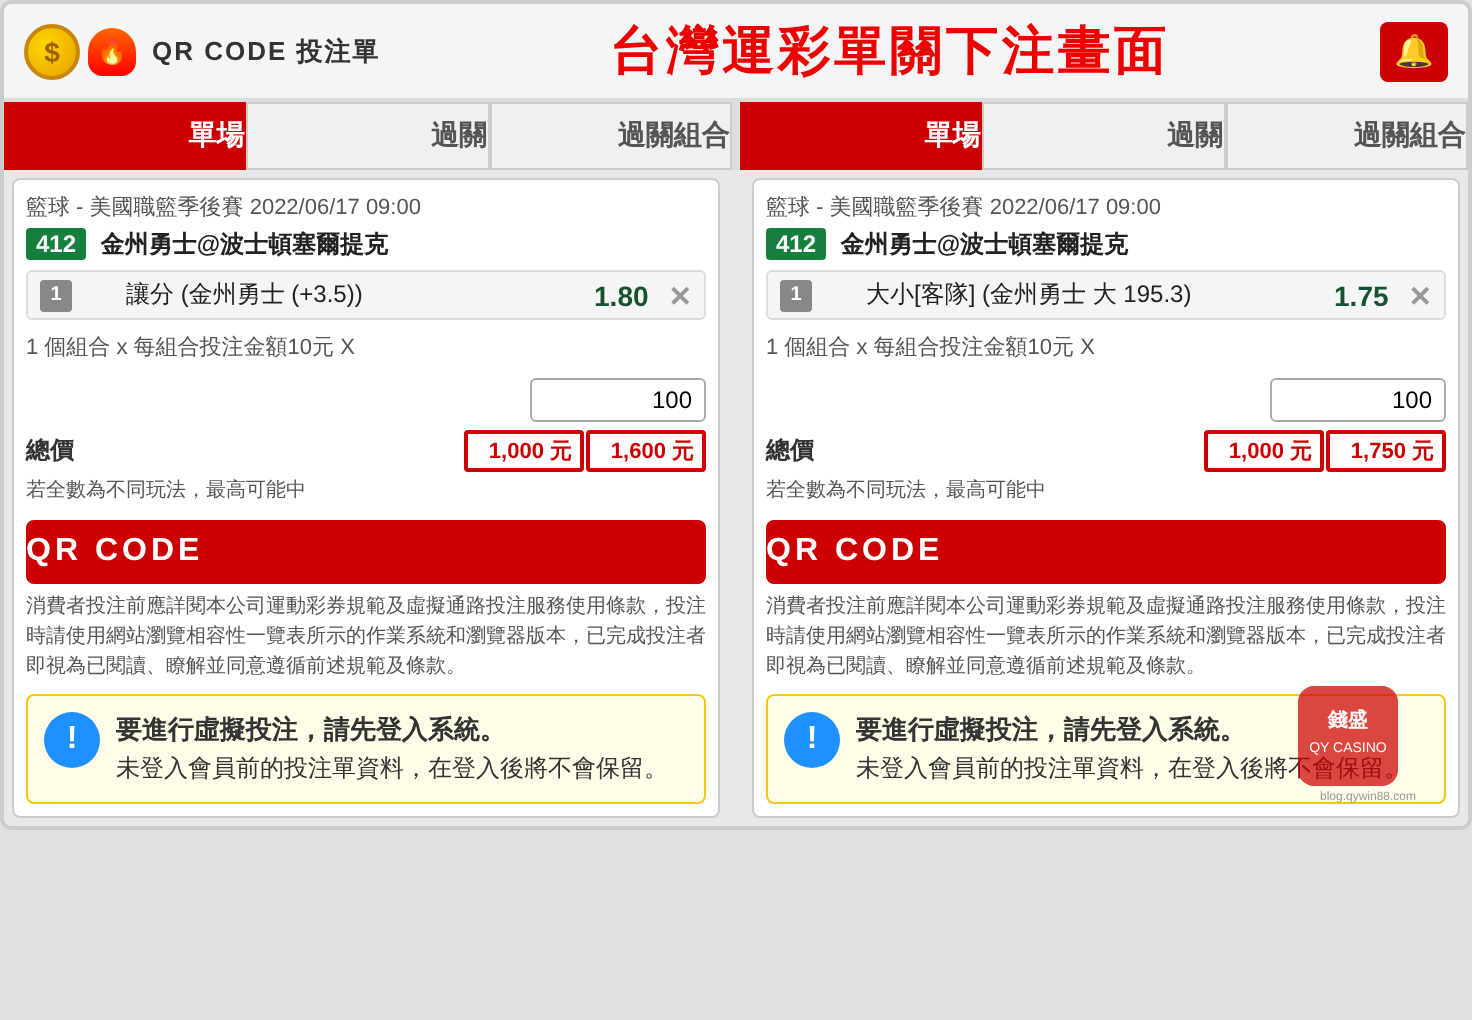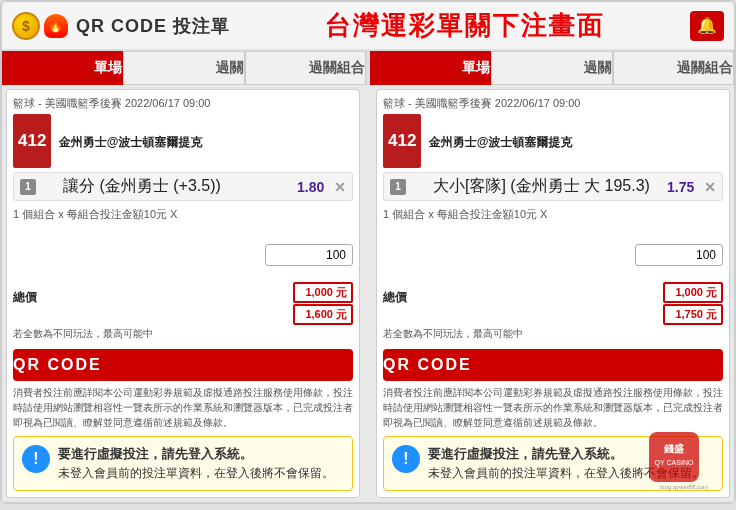--- a/index.html
+++ b/index.html
@@ -49,21 +49,21 @@
       width: 24px;
       height: 24px;
       background: linear-gradient(#ff6600, #ff0000);
       border-radius: 50% 50% 30% 30%;
       display: flex;
       align-items: center;
       justify-content: center;
       font-size: 12px;
     }
     .header-qr-label {
-      font-size: 18px;
+      font-size: 13px;
       font-weight: bold;
       color: #333;
       letter-spacing: 1px;
       margin-right: 10px;
     }
     .header-title {
       font-size: 26px;
       font-weight: bold;
       color: #e00;
       flex: 1;
@@ -129,26 +129,26 @@
       padding: 6px;
       font-size: 12px;
     }
     .panel-game-info {
       color: #555;
       font-size: 11px;
       margin-bottom: 3px;
     }
     .panel-game-badge {
       display: inline-block;
-      background: #b91c1c;
-      color: #fff;
-      font-weight: bold;
-      padding: 17px 5px;
+      background: #15803d;
+      color: #fff;
+      font-weight: bold;
+      padding: 1px 5px;
       border-radius: 2px;
-      font-size: 17px;
+      font-size: 12px;
       margin-right: 4px;
     }
     .panel-game-title {
       font-size: 12px;
       font-weight: bold;
       color: #222;
       margin-bottom: 4px;
     }
     .bet-row {
       display: flex;
@@ -168,40 +168,40 @@
       border-radius: 2px;
       display: flex;
       align-items: center;
       justify-content: center;
       font-size: 10px;
       font-weight: bold;
       flex-shrink: 0;
     }
     .bet-label {
       flex: 1;
-      font-size: 16px;
+      font-size: 12px;
       color: #222;
       padding-left: 23px;
     }
     .bet-odds {
       font-size: 14px;
       font-weight: bold;
-      color: #4c1d95;
+      color: #14532d;
       margin-right: 6px;
     }
     .bet-close {
       color: #999;
       font-size: 14px;
       cursor: pointer;
       font-weight: bold;
     }
     .combo-text {
       font-size: 11px;
       color: #555;
-      margin-bottom: 22px;
+      margin-bottom: 8px;
     }
     .input-row {
       display: flex;
       justify-content: flex-end;
       margin-bottom: 4px;
     }
     .amount-input {
       border: 1px solid #aaa;
       border-radius: 3px;
       padding: 3px 6px;
@@ -215,24 +215,22 @@
       justify-content: space-between;
       margin-bottom: 2px;
     }
     .price-label {
       font-size: 12px;
       color: #333;
       font-weight: bold;
     }
     .price-values {
       display: flex;
-      flex-direction: column;
       align-items: flex-start;
       gap: 1px;
-      margin-top: 12px;
     }
     .price-box {
       border: 2px solid #cc0000;
       padding: 1px 4px;
       font-size: 11px;
       font-weight: bold;
       color: #cc0000;
       border-radius: 2px;
       text-align: right;
       min-width: 60px;

